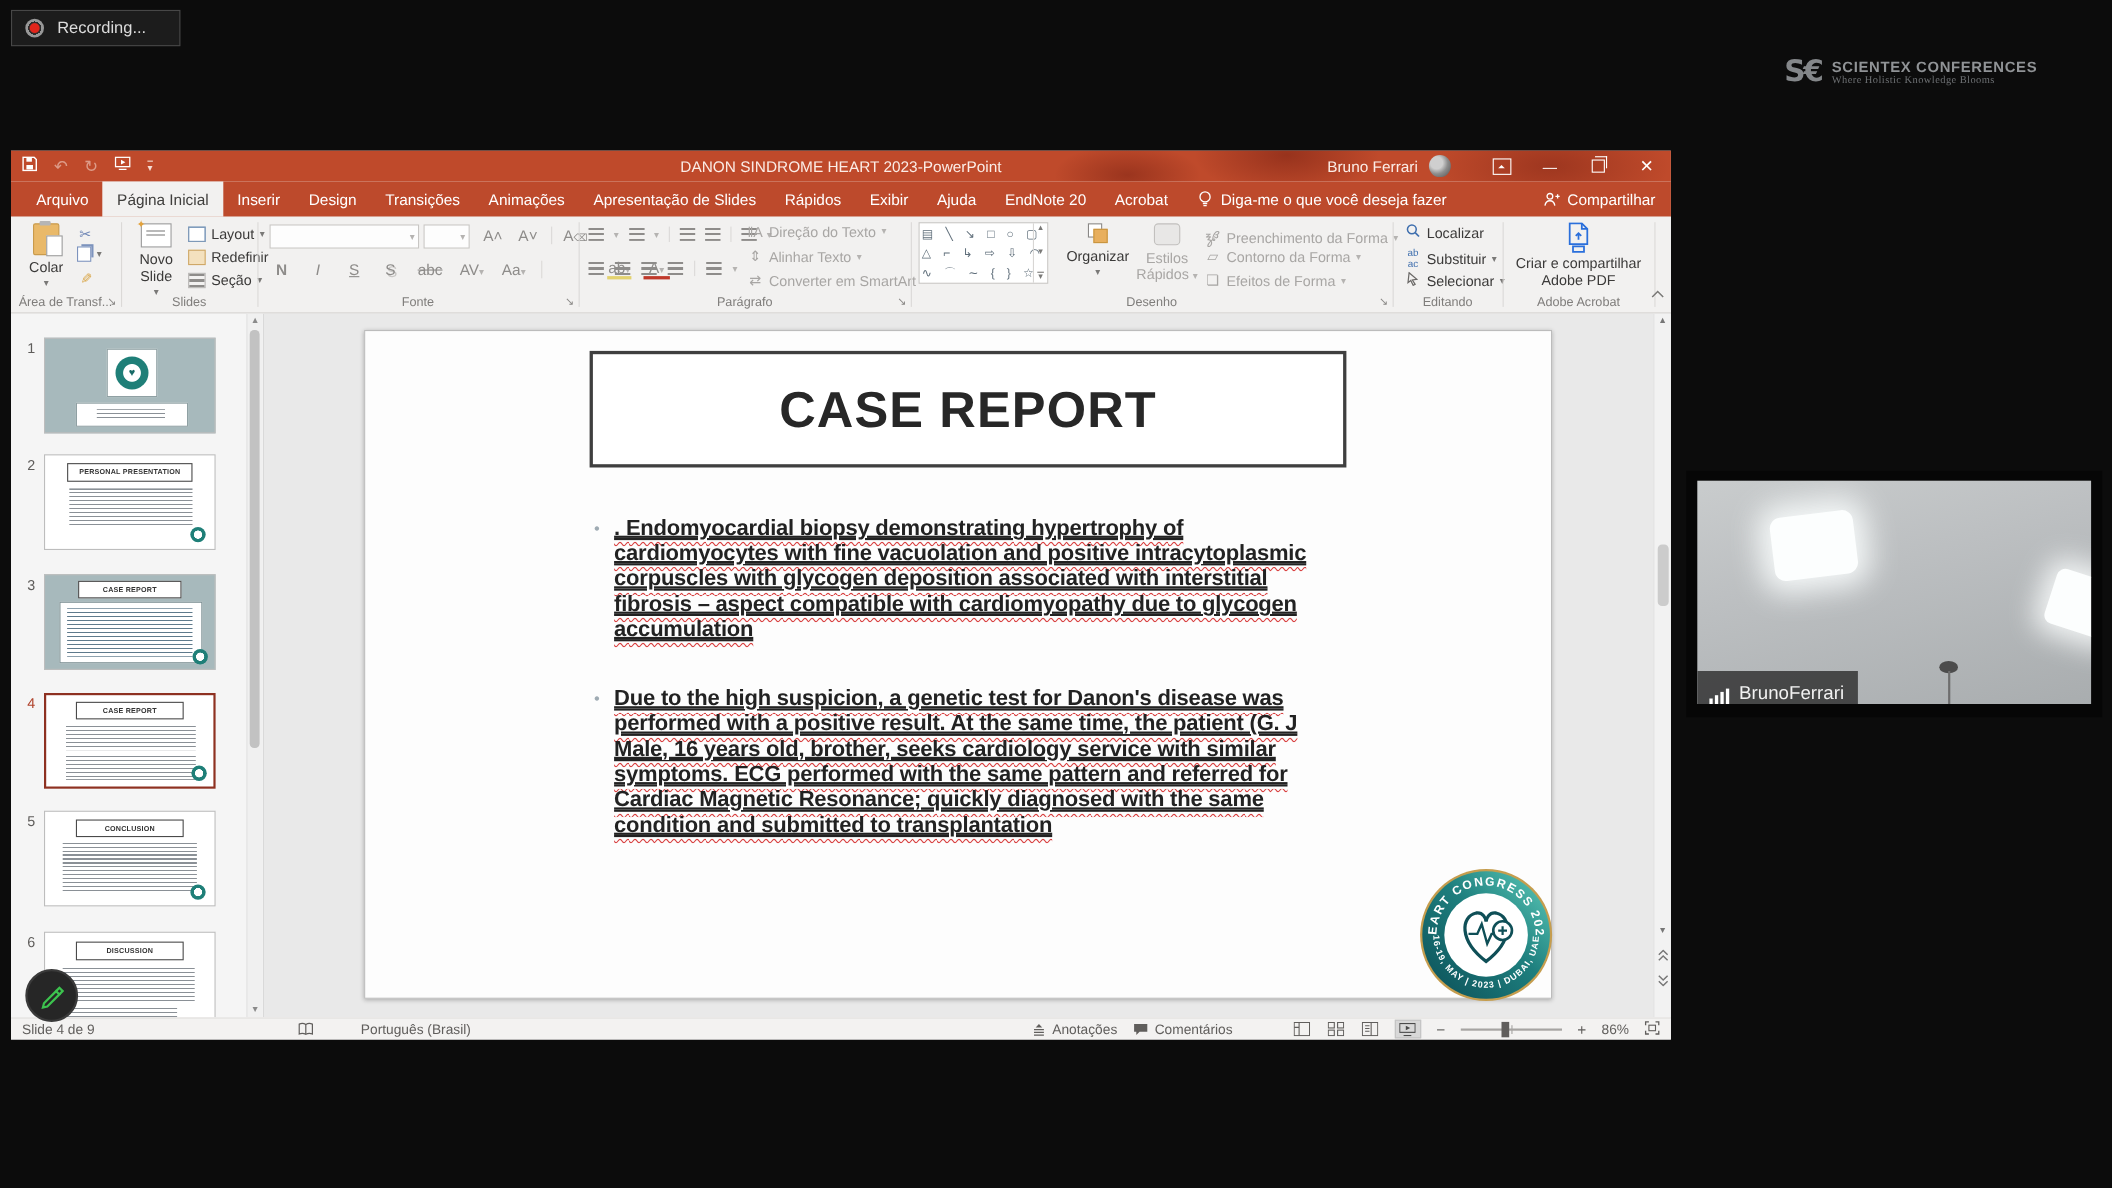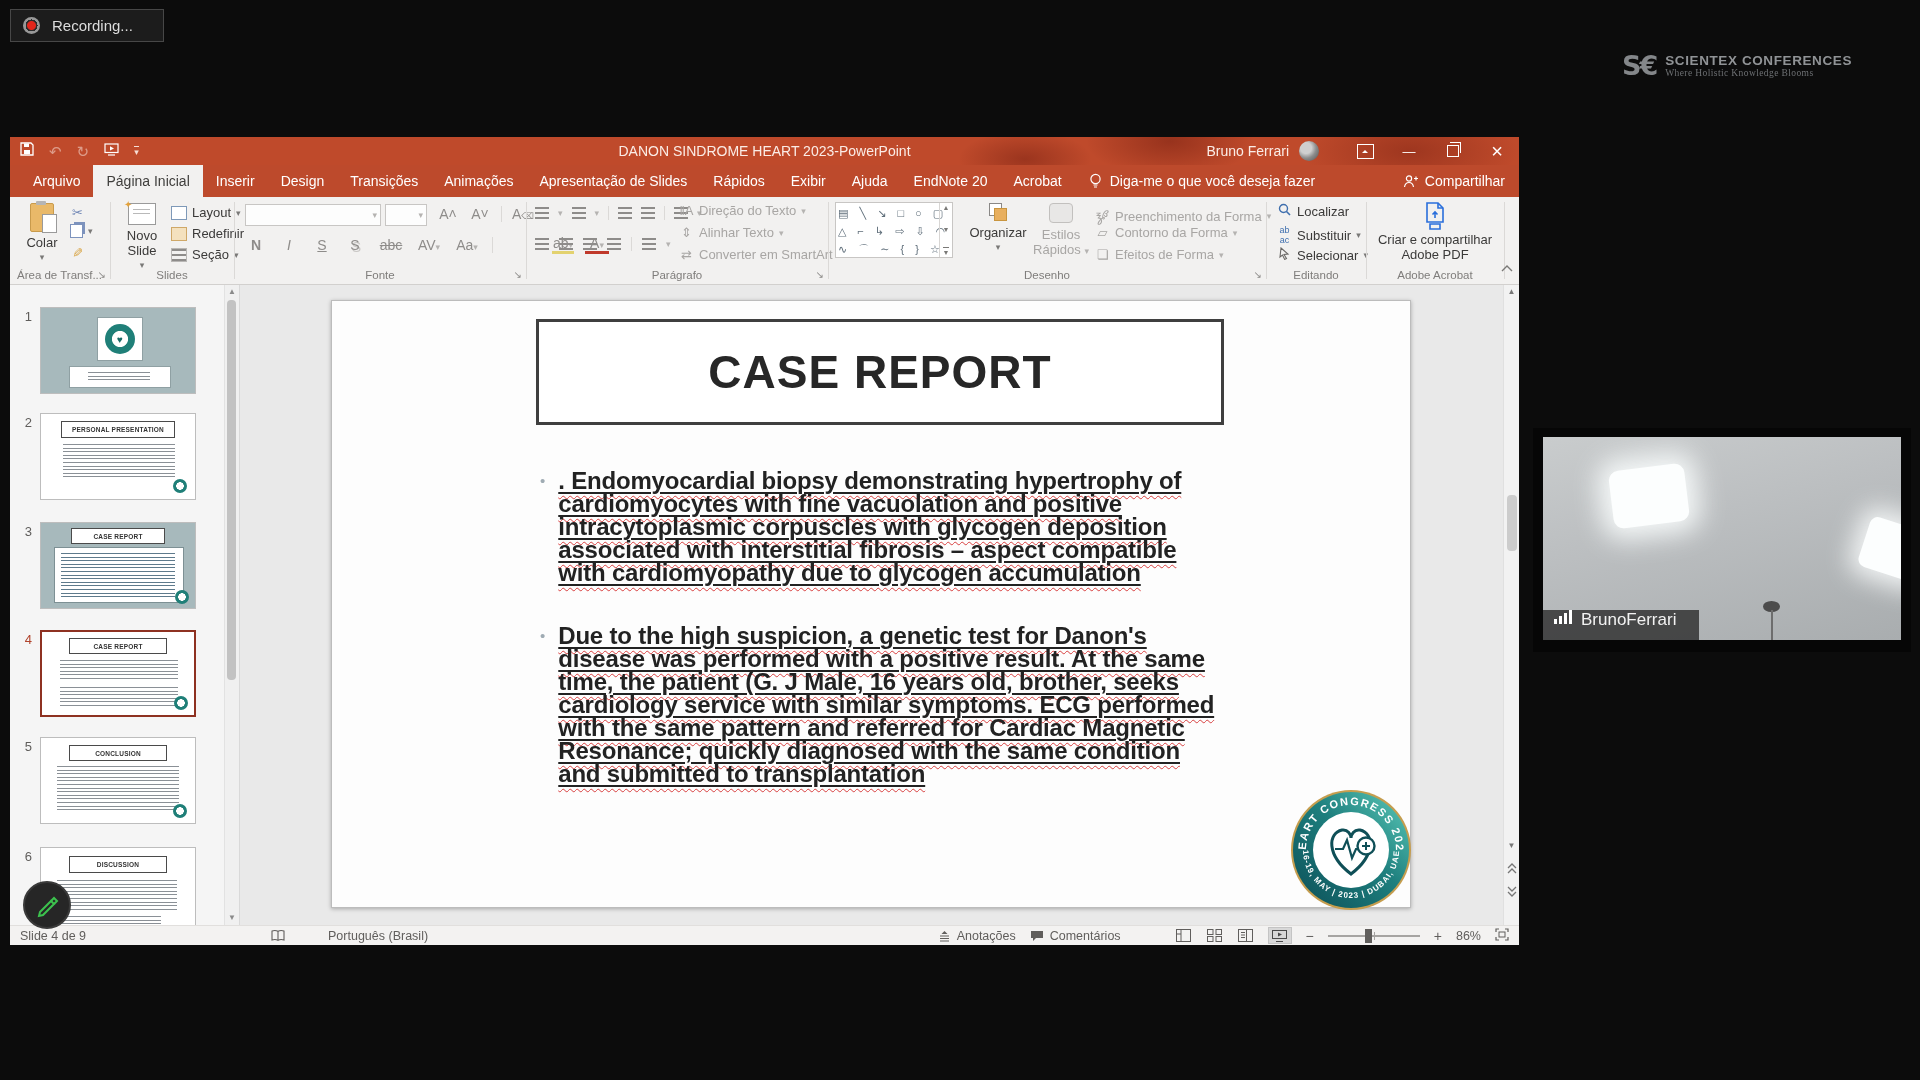--- a/index.html
+++ b/index.html
@@ -104,21 +104,21 @@
 
   .slidearea{left:230px;top:0;width:1279px;height:640px;background:#e9e9e9;overflow:hidden;}
   .canvas{position:absolute;left:91px;top:15px;width:1080px;height:608px;background:#fdfdfd;border:1px solid #bcbcbc;
           box-shadow:0 1px 4px rgba(0,0,0,.28);box-sizing:border-box;}
   .slide-title-box{position:absolute;left:204px;top:18px;width:688px;height:106px;background:#fff;border:3px solid #3f3f3f;
           box-sizing:border-box;display:flex;align-items:center;justify-content:center;}
   .slide-title{font-size:46px;font-weight:bold;color:#272727;letter-spacing:1px;}
   .bullets{position:absolute;left:208px;top:168px;width:678px;}
   .bullet{display:flex;margin-bottom:40px;}
   .bdot{color:#9fabb3;font-size:15px;line-height:23px;margin-right:13px;flex:0 0 auto;}
-  .btext{font-size:24px;line-height:23px;font-weight:bold;color:#222;letter-spacing:-.2px;}
+  .btext{font-size:20px;line-height:23px;font-weight:bold;color:#222;letter-spacing:-.2px;text-decoration:underline;}
   .u2{text-decoration:underline;text-decoration-thickness:2px;text-underline-offset:3px;}
   .wavy{text-decoration-line:underline;text-decoration-style:wavy;text-decoration-color:#d84040;
         text-decoration-thickness:1px;text-underline-offset:6px;}
   .slide-logo{position:absolute;left:958px;top:488px;width:122px;height:122px;}
   .vscroll{position:absolute;right:0;top:0;width:16px;height:640px;background:#f2f2f2;border-left:1px solid #e0e0e0;box-sizing:border-box;}
   .vthumb{position:absolute;left:3px;width:10px;border-radius:4px;background:#ccc;}
   .vbtn{position:absolute;left:0;width:100%;display:flex;justify-content:center;color:#777;}
 
   
   .statusbar{left:0;top:788px;width:100%;height:20px;background:#f3f2f1;border-top:1px solid #e1dfdd;
@@ -135,21 +135,21 @@
   .webcam{left:1533px;top:428px;width:378px;height:224px;background:#060606;}
   .video{position:absolute;left:10px;top:9px;width:358px;height:203px;overflow:hidden;
          background:linear-gradient(165deg,#c9cccd 0%,#bcbfc1 40%,#a9adaf 100%);}
   .light1{position:absolute;left:68px;top:30px;width:76px;height:58px;background:#fcfefe;border-radius:10px;
           transform:rotate(-7deg);box-shadow:0 0 26px 12px rgba(250,253,253,.9);}
   .light2{position:absolute;right:-22px;top:86px;width:60px;height:52px;background:#fcfefe;border-radius:8px;
           transform:rotate(18deg);box-shadow:0 0 24px 10px rgba(250,253,253,.85);}
   .fixture{position:absolute;left:220px;top:164px;width:17px;height:11px;background:#4c4c4c;border-radius:50%;}
   .chain{position:absolute;left:228px;top:173px;width:2px;height:32px;background:#6d6d6d;}
   .nametag{position:absolute;left:0;bottom:0;height:30px;background:rgba(40,40,40,.78);
-           display:flex;align-items:flex-start;gap:9px;padding:0 23px 0 11px;}
+           display:flex;align-items:flex-end;gap:9px;padding:0 13px 0 11px;}
   .bars{display:flex;align-items:flex-end;gap:2px;}
   .bars i{display:block;width:3px;background:#fff;}
   .nametxt{color:#f2f2f2;font-size:17px;}
 
   
   .penbtn{left:23px;top:881px;width:48px;height:48px;border-radius:50%;background:#262626;border:2px solid #3a3a3a;
           display:flex;align-items:center;justify-content:center;box-sizing:border-box;}
 </style>
 </head>
 <body>

